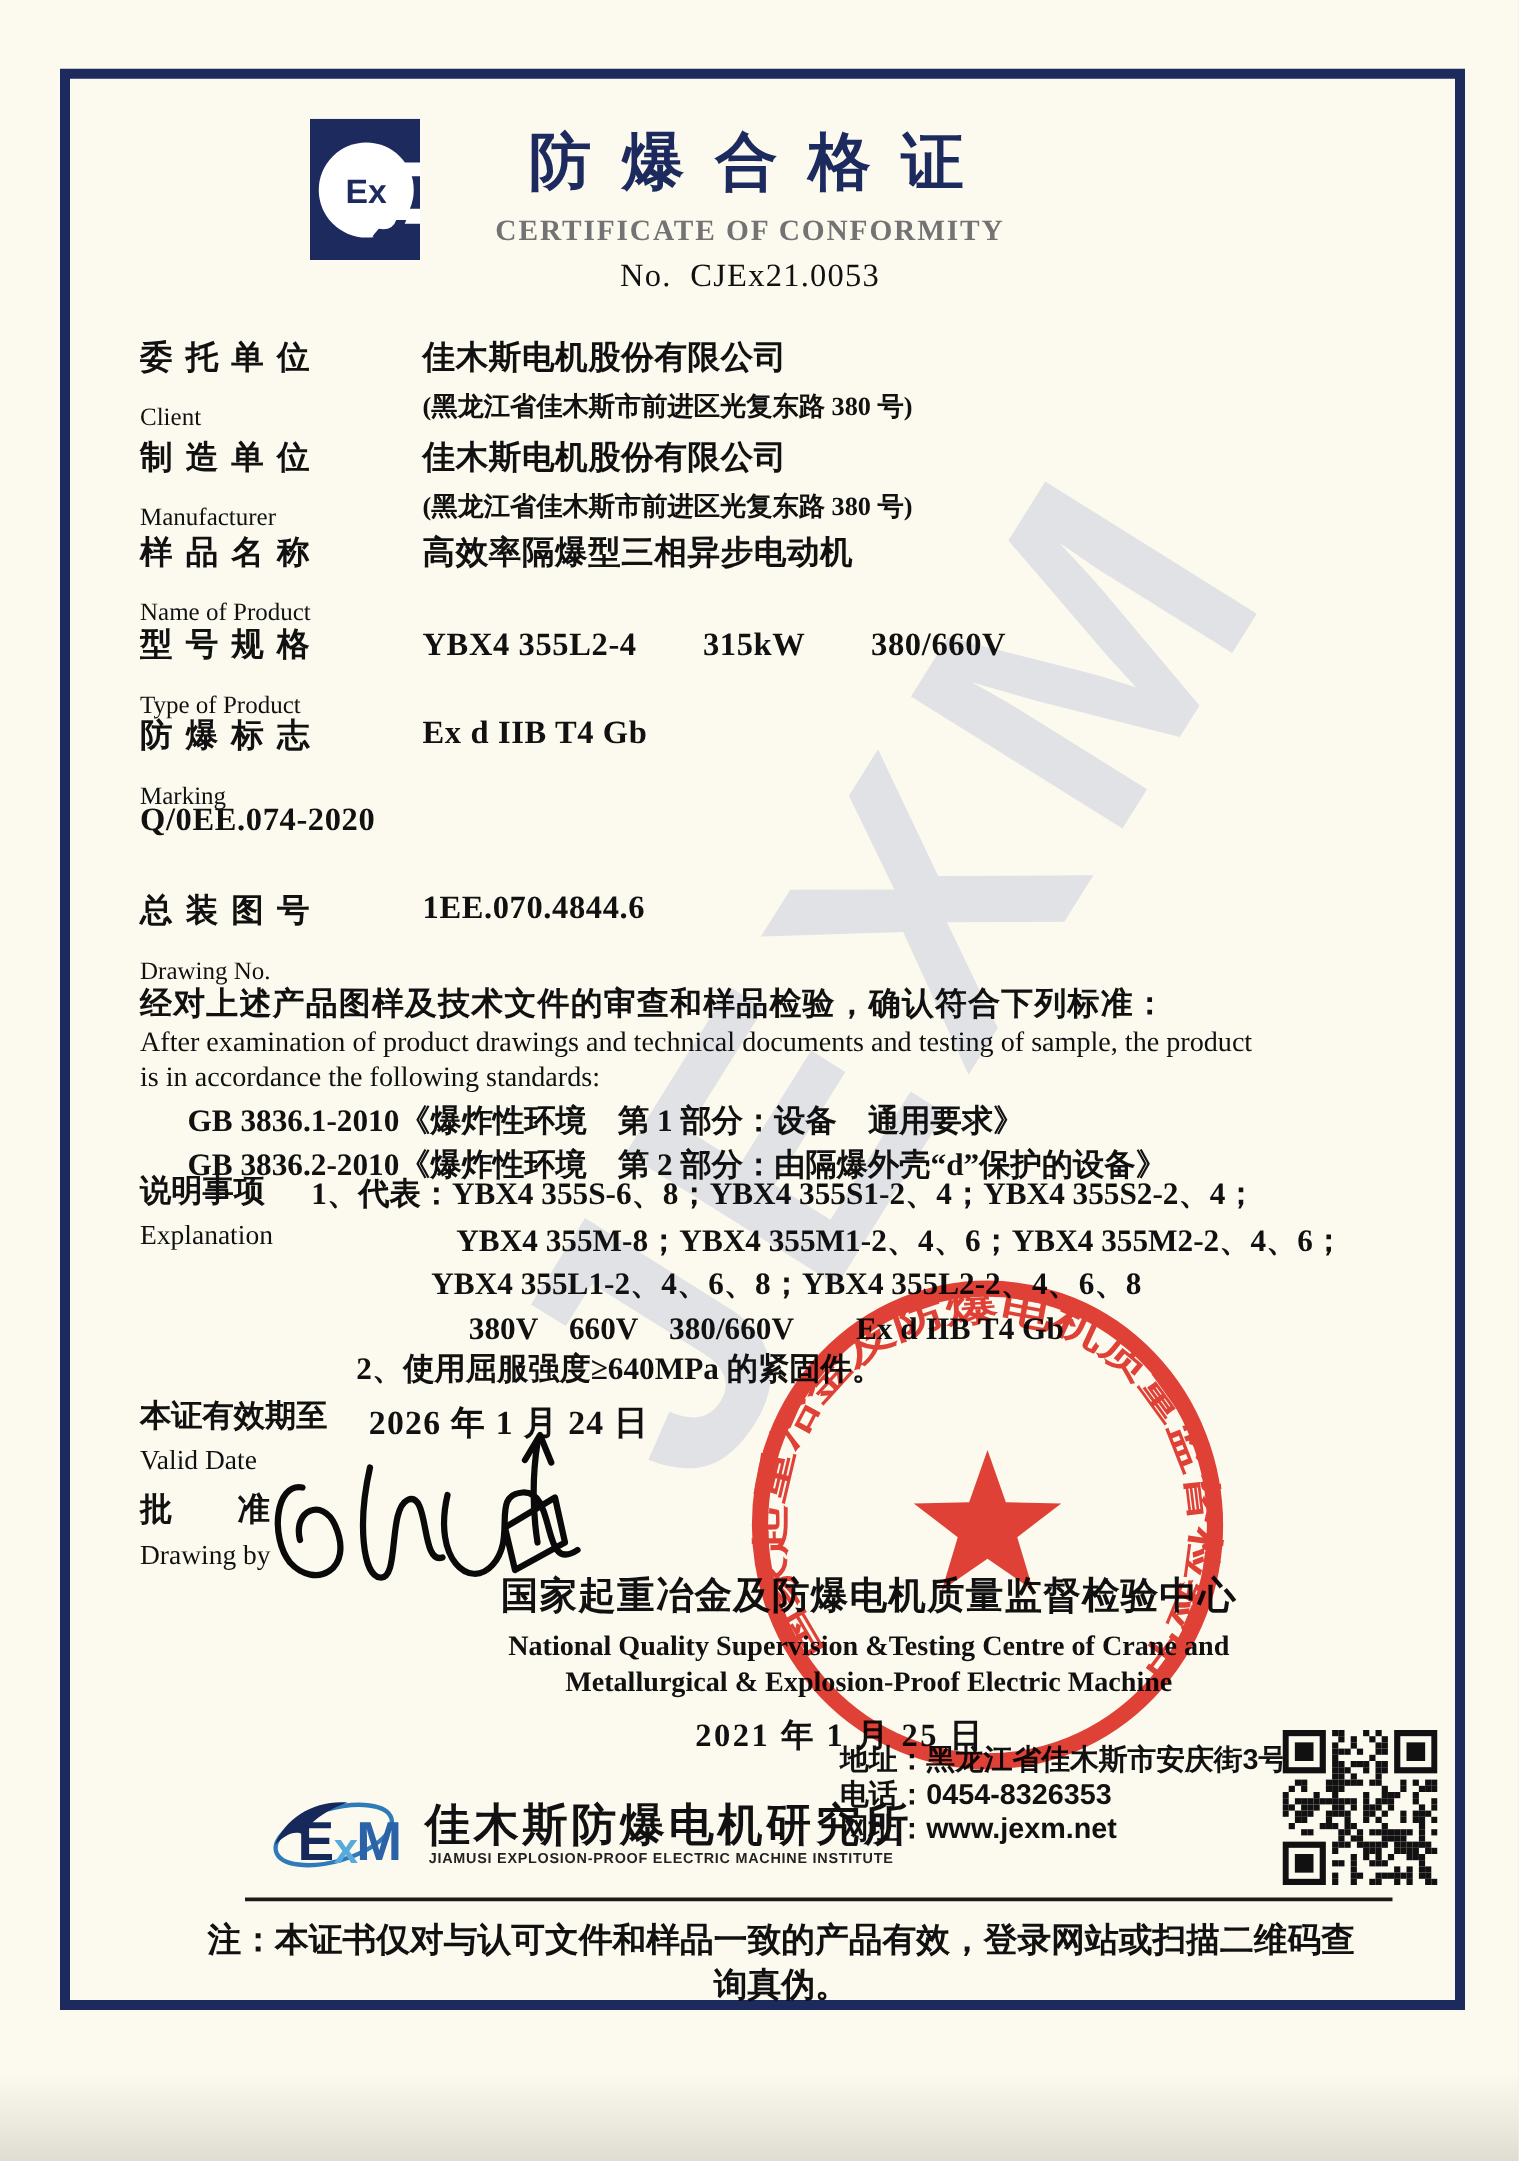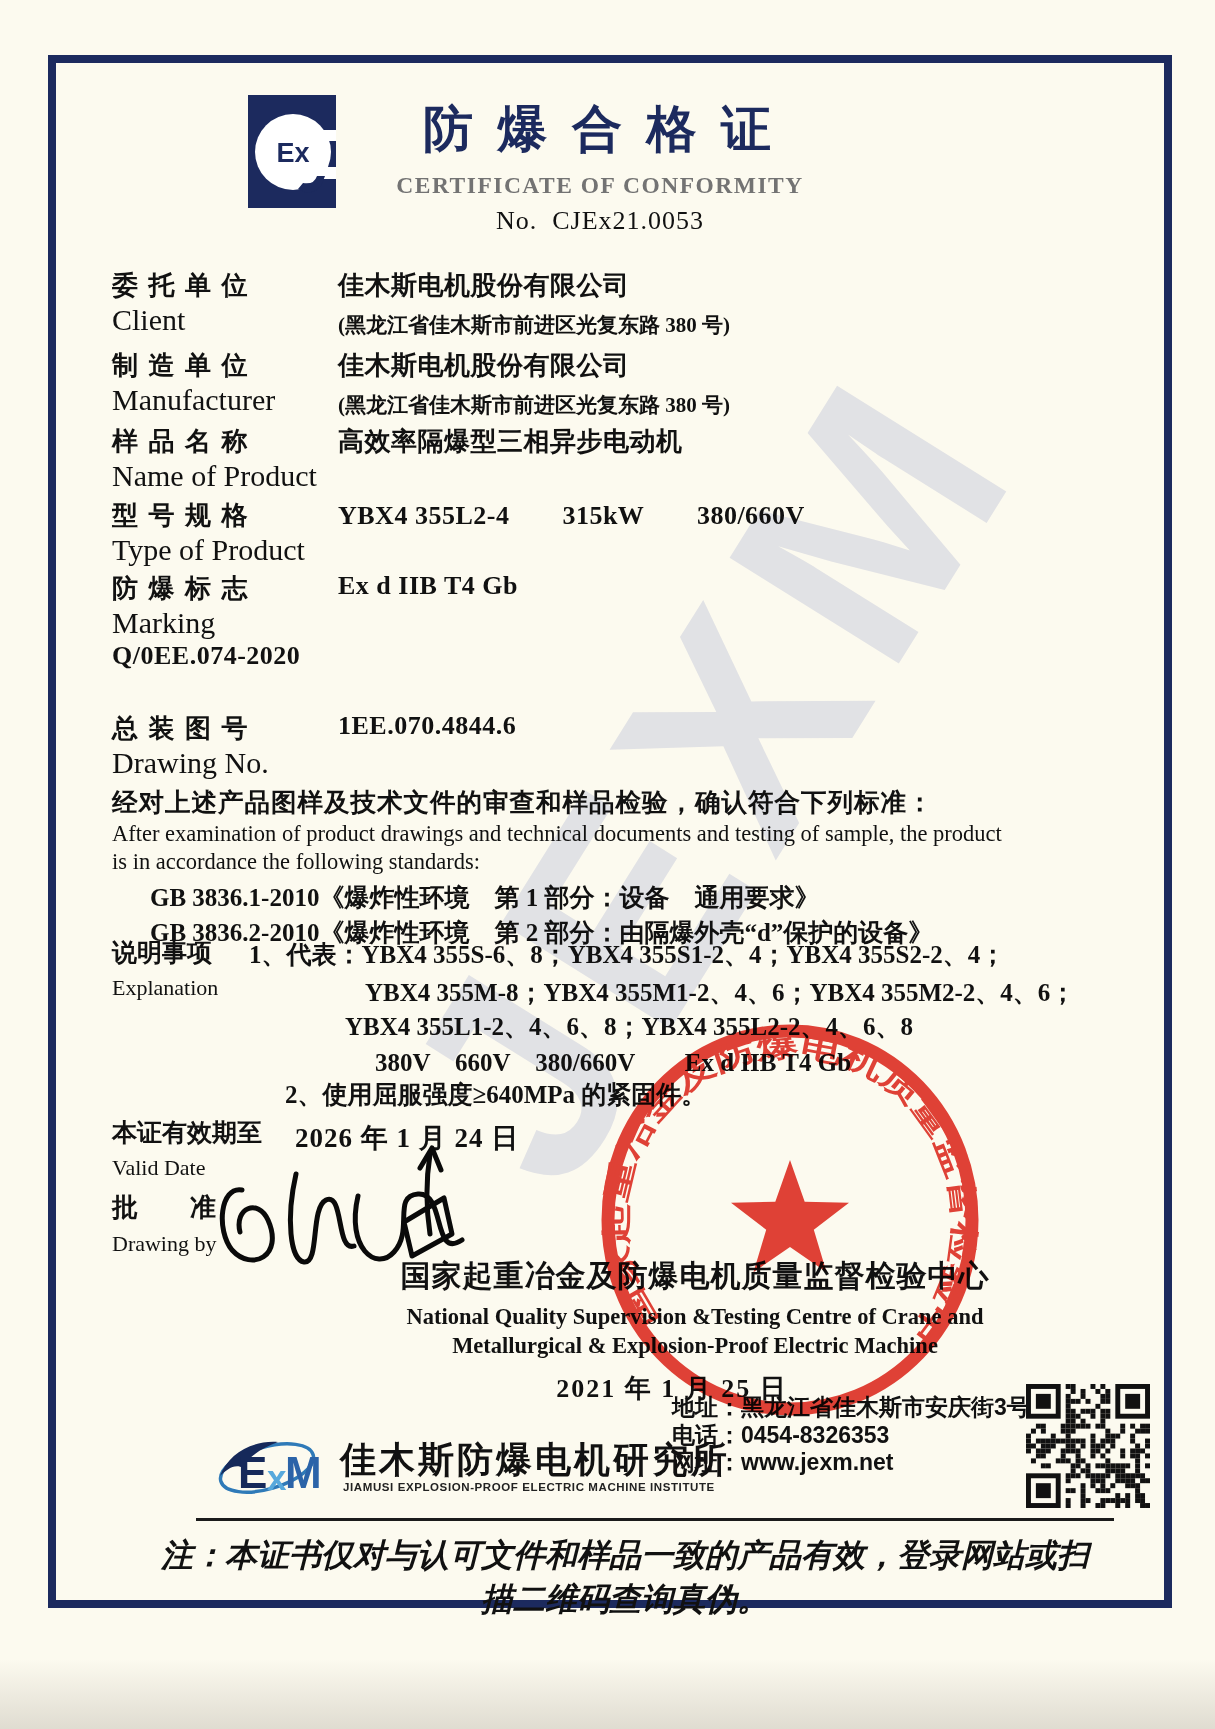--- a/index.html
+++ b/index.html
@@ -33,21 +33,21 @@
   .ex-logo{left:248px;top:95px;}
   .head-block{left:330px;top:96px;width:540px;text-align:center;z-index:1;}
   .title-zh{font-size:50px;font-weight:bold;letter-spacing:6px;color:#1c2a5e;}
   .title-en{font-size:23.5px;font-weight:bold;letter-spacing:1.5px;color:#737373;margin-top:9px;}
   .cert-no{font-size:26px;font-weight:normal;letter-spacing:1px;color:#111;margin-top:7px;}
 
   
   .row{position:absolute;left:112px;width:980px;display:flex;z-index:1;}
   .row .lbl{width:226px;flex:0 0 226px;}
   .lbl-zh{font-size:26px;font-weight:bold;letter-spacing:2px;}
-  .lbl-en{font-size:30px;margin-top:0;}
+  .lbl-en{font-size:20px;margin-top:20px;}
   .val-main{font-size:26px;font-weight:bold;letter-spacing:.5px;}
   .val-note{font-size:21px;margin-top:8px;font-weight:bold;}
 
   
   .statement{left:112px;top:786px;width:960px;z-index:1;}
   .st-zh{font-size:25.5px;font-weight:bold;letter-spacing:1px;line-height:34px;}
   .st-en{font-size:22.5px;line-height:28px;}
   .st-std{font-size:25px;font-weight:bold;line-height:34.5px;padding-left:38px;}
   .st-std.first{margin-top:5px;}
 
@@ -67,21 +67,21 @@
   .sig{left:208px;top:1138px;width:285px;height:168px;z-index:2;}
 
   
   .inst-name{left:340px;top:1436px;font-size:36px;font-weight:bold;letter-spacing:3px;z-index:1;}
   .inst-sub{left:343px;top:1481px;font-size:11.5px;font-weight:bold;letter-spacing:.6px;color:#222;z-index:1;}
   .contact{left:672px;top:1394px;z-index:1;}
   .contact div{font-size:23px;font-weight:bold;line-height:27.5px;}
   .qr{left:1026px;top:1384px;width:124px;height:124px;z-index:1;}
 
   .foot-rule{left:196px;top:1518px;width:918px;height:3px;background:#1b1b1b;z-index:1;}
-  .foot-note{left:160px;top:1534px;width:930px;text-align:center;font-size:32px;font-weight:bold;z-index:1;font-style:italic;}
+  .foot-note{left:160px;top:1534px;width:930px;text-align:center;font-size:27px;font-weight:bold;z-index:1;}
 </style>
 </head>
 <body>
 
 <div class="page">
 
   <div class="watermark sans">JEXM</div>
 
   <div class="frame"></div>
 

